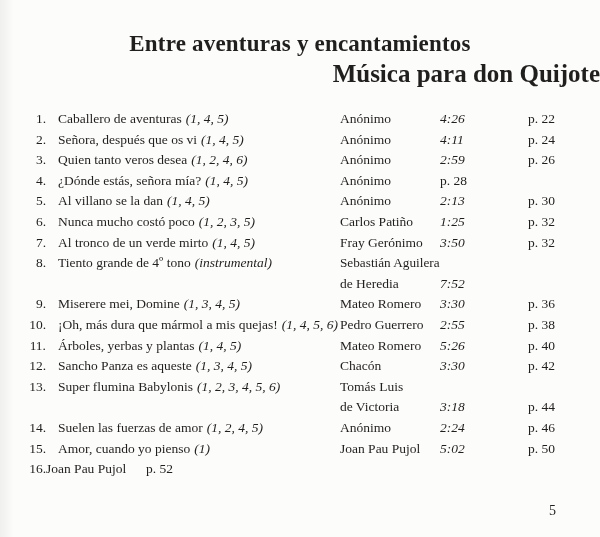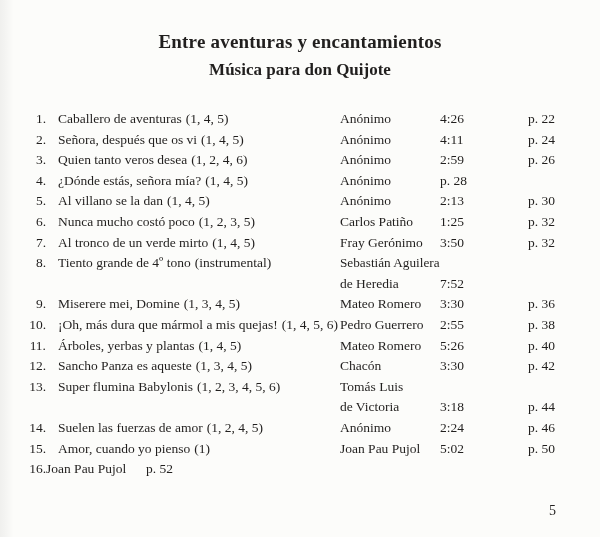--- a/index.html
+++ b/index.html
@@ -22,43 +22,43 @@
   
   .booklet-page::before {
     content: "";
     position: absolute; left: 0; top: 0; bottom: 0; width: 14px;
     background: linear-gradient(to right, rgba(0,0,0,0.05), rgba(0,0,0,0));
     pointer-events: none;
   }
   .title {
     position: absolute; top: 31px; left: 0; right: 0;
     text-align: center;
-    font-size: 19px; font-weight: bold;
+    font-size: 23px; font-weight: bold;
     letter-spacing: 0.2px;
   }
   .subtitle {
     position: absolute; top: 60px; left: 0; right: 0;
-    text-align: center;
-    font-size: 17px;
+    text-align: right;
+    font-size: 25px;
   }
   .track-list {
     position: absolute; top: 111px; left: 20px; width: 560px;
   }
   .row {
     display: flex; align-items: baseline;
     height: 20.6px;
     font-size: 13.5px;
     white-space: nowrap;
   }
   .col-num   { flex: none; width: 26px; text-align: right; }
   .col-title { flex: none; width: 282px; margin-left: 12px; transform-origin: left center; }
   .col-composer { flex: none; width: 100px; transform-origin: left center; }
-  .col-dur   { flex: none; width: 88px; }
+  .col-dur   { flex: none; width: 88px; font-style: italic; }
   .col-page  { flex: none; width: 52px; }
-  .performers { }
+  .performers { font-style: italic; }
   .performers:not(:empty) { margin-left: 4px; }
   .page-number {
     position: absolute; top: 503px; left: 549px;
     font-size: 14px;
   }
 </style>
 </head>
 <body>
 
 <div class="booklet-page">

